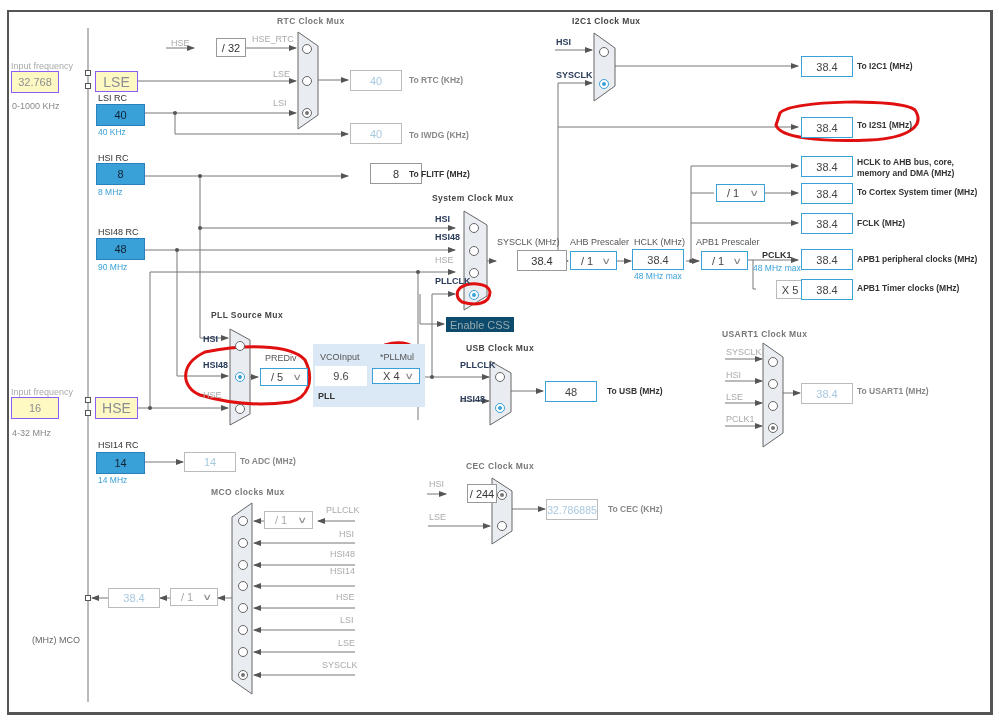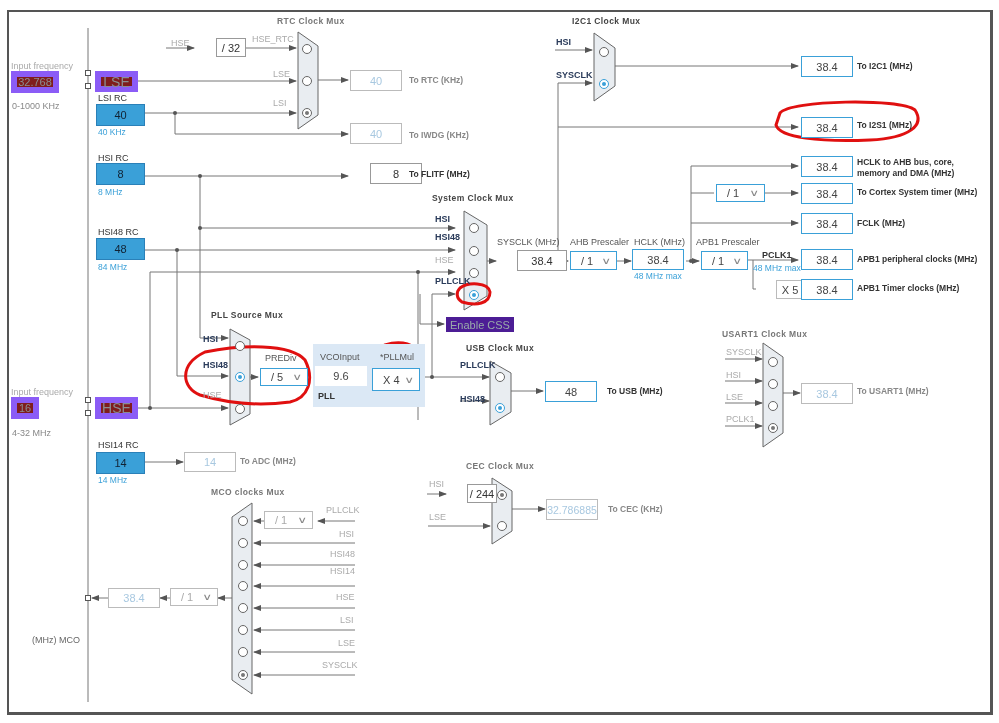--- a/index.html
+++ b/index.html
@@ -13,28 +13,28 @@
   .title{font-size:8.5px;font-weight:bold;color:#444;letter-spacing:0.4px;white-space:nowrap;}
   .title.gray{color:#777;}
   .out{font-size:8.5px;font-weight:bold;color:#333;white-space:nowrap;line-height:11px;}
   .out.gray{color:#888;}
   .hint{font-size:8.5px;color:#3aa0d8;white-space:nowrap;}
   .box{position:absolute;box-sizing:border-box;display:flex;align-items:center;justify-content:center;font-size:11px;color:#444;background:#fff;}
   .box.blue{border:1.5px solid #3aa0d8;}
   .box.gray{border:1px solid #bbb;color:#a8c8e0;}
   .box.plain{border:1px solid #999;color:#333;margin-left:20px;}
   .box.src{background:#3aa0d8;color:#123;border:1px solid #2a80b8;}
-  .box.ext{background:#7f1d1d;border:6px solid #8b5cf6;color:#8a8e92;font-size:14px;}
+  .box.ext{background:#fef9c3;border:1px solid #8b5cf6;color:#8a8e92;font-size:14px;}
   .box.ext.small{font-size:11px;}
   .sel{position:absolute;box-sizing:border-box;display:flex;align-items:center;justify-content:space-between;padding:0 6px 0 10px;font-size:11px;color:#444;background:#fff;}
   .sel.blue{border:1.5px solid #3aa0d8;}
   .sel.gray{border:1px solid #bbb;color:#aaa;}
   .chev{font-size:9px;color:#888;transform:scaleX(1.5);}
   .plltile{position:absolute;background:#dbe8f5;}
-  .btn-css{position:absolute;background:#4c1d95;color:#9aa;font-size:11px;display:flex;align-items:center;justify-content:center;}
+  .btn-css{position:absolute;background:#0c4a6e;color:#9aa;font-size:11px;display:flex;align-items:center;justify-content:center;}
   .radio{position:absolute;width:10px;height:10px;border:1px solid #666;border-radius:50%;background:#fff;box-sizing:border-box;}
   .radio.on-blue{border-color:#3aa0d8;}
   .radio.on-blue::after{content:"";position:absolute;left:2px;top:2px;width:4px;height:4px;border-radius:50%;background:#3aa0d8;}
   .radio.on-gray::after{content:"";position:absolute;left:2px;top:2px;width:4px;height:4px;border-radius:50%;background:#777;}
   .pin{position:absolute;width:6px;height:6px;border:1px solid #555;background:#fff;box-sizing:border-box;}
 </style>
 </head>
 <body>
 
 <div id="frame"></div>
@@ -168,24 +168,24 @@
 <div class="abs lbl dark" style="left:98px;top:93px;font-weight:normal;color:#333;">LSI RC</div>
 <div class="box src" style="left:96px;top:104px;width:49px;height:22px;">40</div>
 <div class="abs hint" style="left:98px;top:127px;">40 KHz</div>
 
 <div class="abs lbl" style="left:98px;top:153px;color:#333;">HSI RC</div>
 <div class="box src" style="left:96px;top:163px;width:49px;height:22px;">8</div>
 <div class="abs hint" style="left:98px;top:187px;">8 MHz</div>
 
 <div class="abs lbl" style="left:98px;top:227px;color:#333;">HSI48 RC</div>
 <div class="box src" style="left:96px;top:238px;width:49px;height:22px;">48</div>
-<div class="abs hint" style="left:98px;top:262px;">84 MHz</div>
+<div class="abs hint" style="left:98px;top:262px;">90 MHz</div>
 
 <div class="abs lbl gray" style="left:11px;top:387px;">Input frequency</div>
-<div class="box ext small" style="left:11px;top:397px;width:28px;height:22px;">16</div>
+<div class="box ext small" style="left:11px;top:397px;width:48px;height:22px;">16</div>
 <div class="abs lbl" style="left:12px;top:428px;color:#888;">4-32 MHz</div>
 <div class="pin" style="left:85px;top:397px;"></div>
 <div class="pin" style="left:85px;top:410px;"></div>
 <div class="box ext" style="left:95px;top:397px;width:43px;height:22px;">HSE</div>
 
 <div class="abs lbl" style="left:98px;top:440px;color:#333;">HSI14 RC</div>
 <div class="box src" style="left:96px;top:452px;width:49px;height:22px;">14</div>
 <div class="abs hint" style="left:98px;top:475px;">14 MHz</div>
 <div class="box gray" style="left:184px;top:452px;width:52px;height:20px;">14</div>
 <div class="abs out gray" style="left:240px;top:456px;">To ADC (MHz)</div>
@@ -279,21 +279,21 @@
 <div class="sel blue" style="left:260px;top:368px;width:48px;height:18px;">
     <span>/ 5</span>
     <span class="chev">∨</span>
   </div>
 
 <div class="plltile" style="left:313px;top:344px;width:112px;height:63px;"></div>
 <div class="abs lbl" style="left:320px;top:352px;">VCOInput</div>
 <div class="box" style="left:315px;top:366px;width:52px;height:20px;border:none;">9.6</div>
 <div class="abs lbl dark" style="left:318px;top:391px;color:#333;">PLL</div>
 <div class="abs lbl" style="left:380px;top:352px;">*PLLMul</div>
-<div class="sel blue" style="left:372px;top:368px;width:48px;height:23px;">
+<div class="sel blue" style="left:372px;top:368px;width:48px;height:16px;">
     <span>X 4</span>
     <span class="chev">∨</span>
   </div>
 
 <div class="abs title" style="left:466px;top:343px;">USB Clock Mux</div>
 <div class="abs lbl dark" style="left:460px;top:360px;">PLLCLK</div>
 <div class="abs lbl dark" style="left:460px;top:394px;">HSI48</div>
 <div class="radio" style="left:495px;top:372px;"></div>
 <div class="radio on-blue" style="left:495px;top:403px;"></div>
 <div class="box blue" style="left:545px;top:381px;width:52px;height:21px;">48</div>

